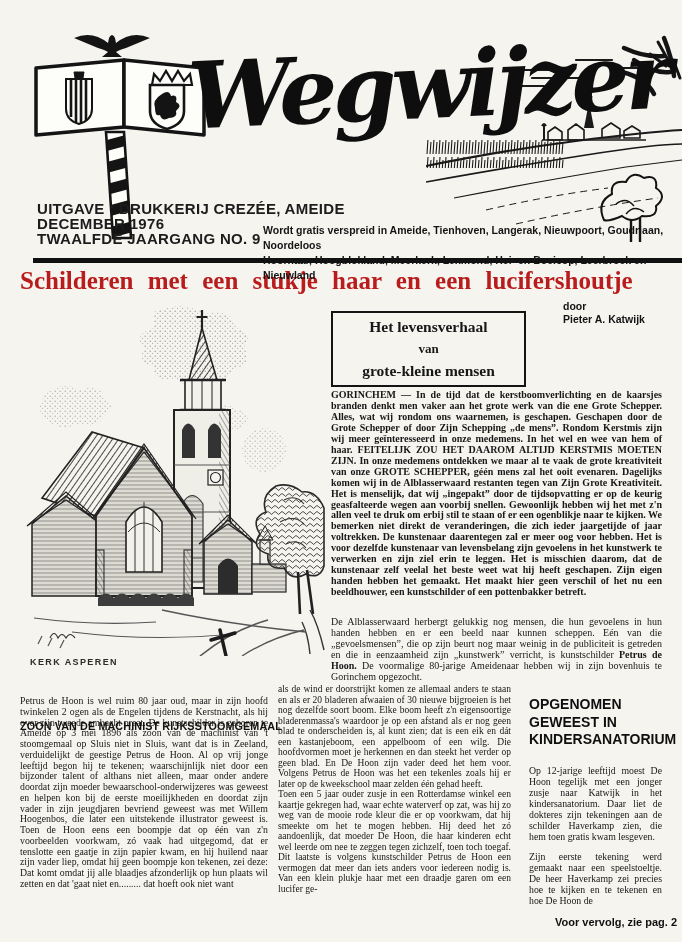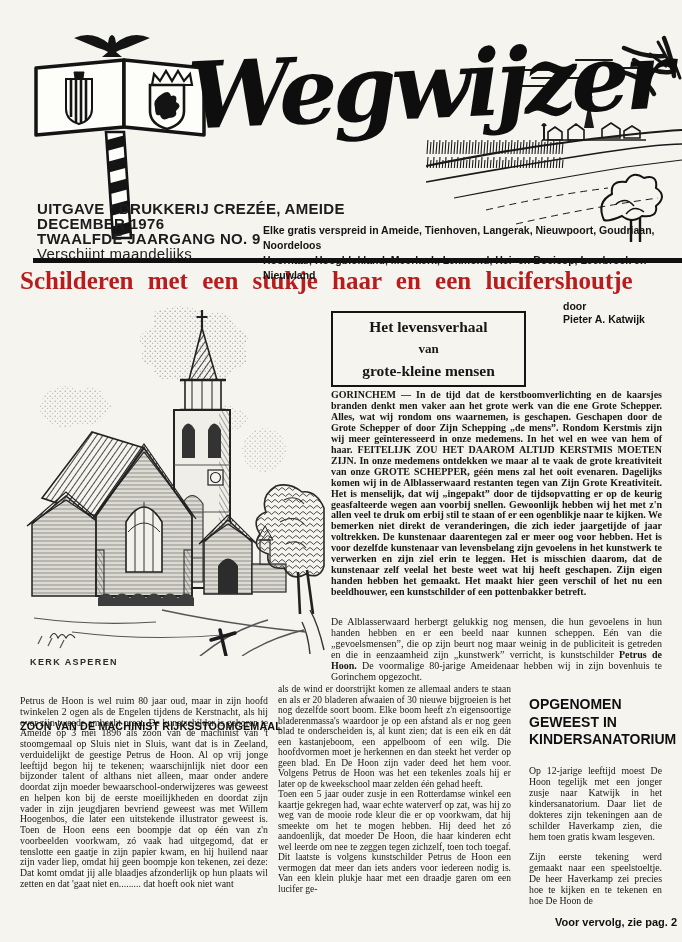--- a/index.html
+++ b/index.html
@@ -121,25 +121,24 @@
       <polygon points="94,110 112,110 119,216 101,216" fill="none" stroke="#141414" stroke-width="2.6"></polygon>
     </g>
   </svg>
 
   <div id="paper-title" class="abs">Wegwijzer</div>
 
   <div id="pub-block" class="abs sans">
     <div class="b1">UITGAVE :  DRUKKERIJ CREZÉE, AMEIDE</div>
     <div class="b2">DECEMBER 1976</div>
     <div class="b2">TWAALFDE JAARGANG NO. 9</div>
-    <div>Verschijnt maandelijks</div>
   </div>
 
   <div id="dist-block" class="abs sans">
-    <div>Elke gratis verspreid in Ameide, Tienhoven, Langerak, Nieuwpoort, Goudriaan, Noordeloos</div>
+    <div>Wordt gratis verspreid in Ameide, Tienhoven, Langerak, Nieuwpoort, Goudriaan, Noordeloos</div>
     <div>Hoornaar, Hoogblokland, Meerkerk, Lexmond, Hei- en Boeicop, Leerbroek en Nieuwland</div>
   </div>
 
   <div id="rule" class="abs"></div>
 
   <div id="headline" class="abs">Schilderen met een stukje haar en een lucifershoutje</div>
 
   <div id="byline" class="abs sans">
     <div>door</div>
     <div>Pieter A. Katwijk</div>

